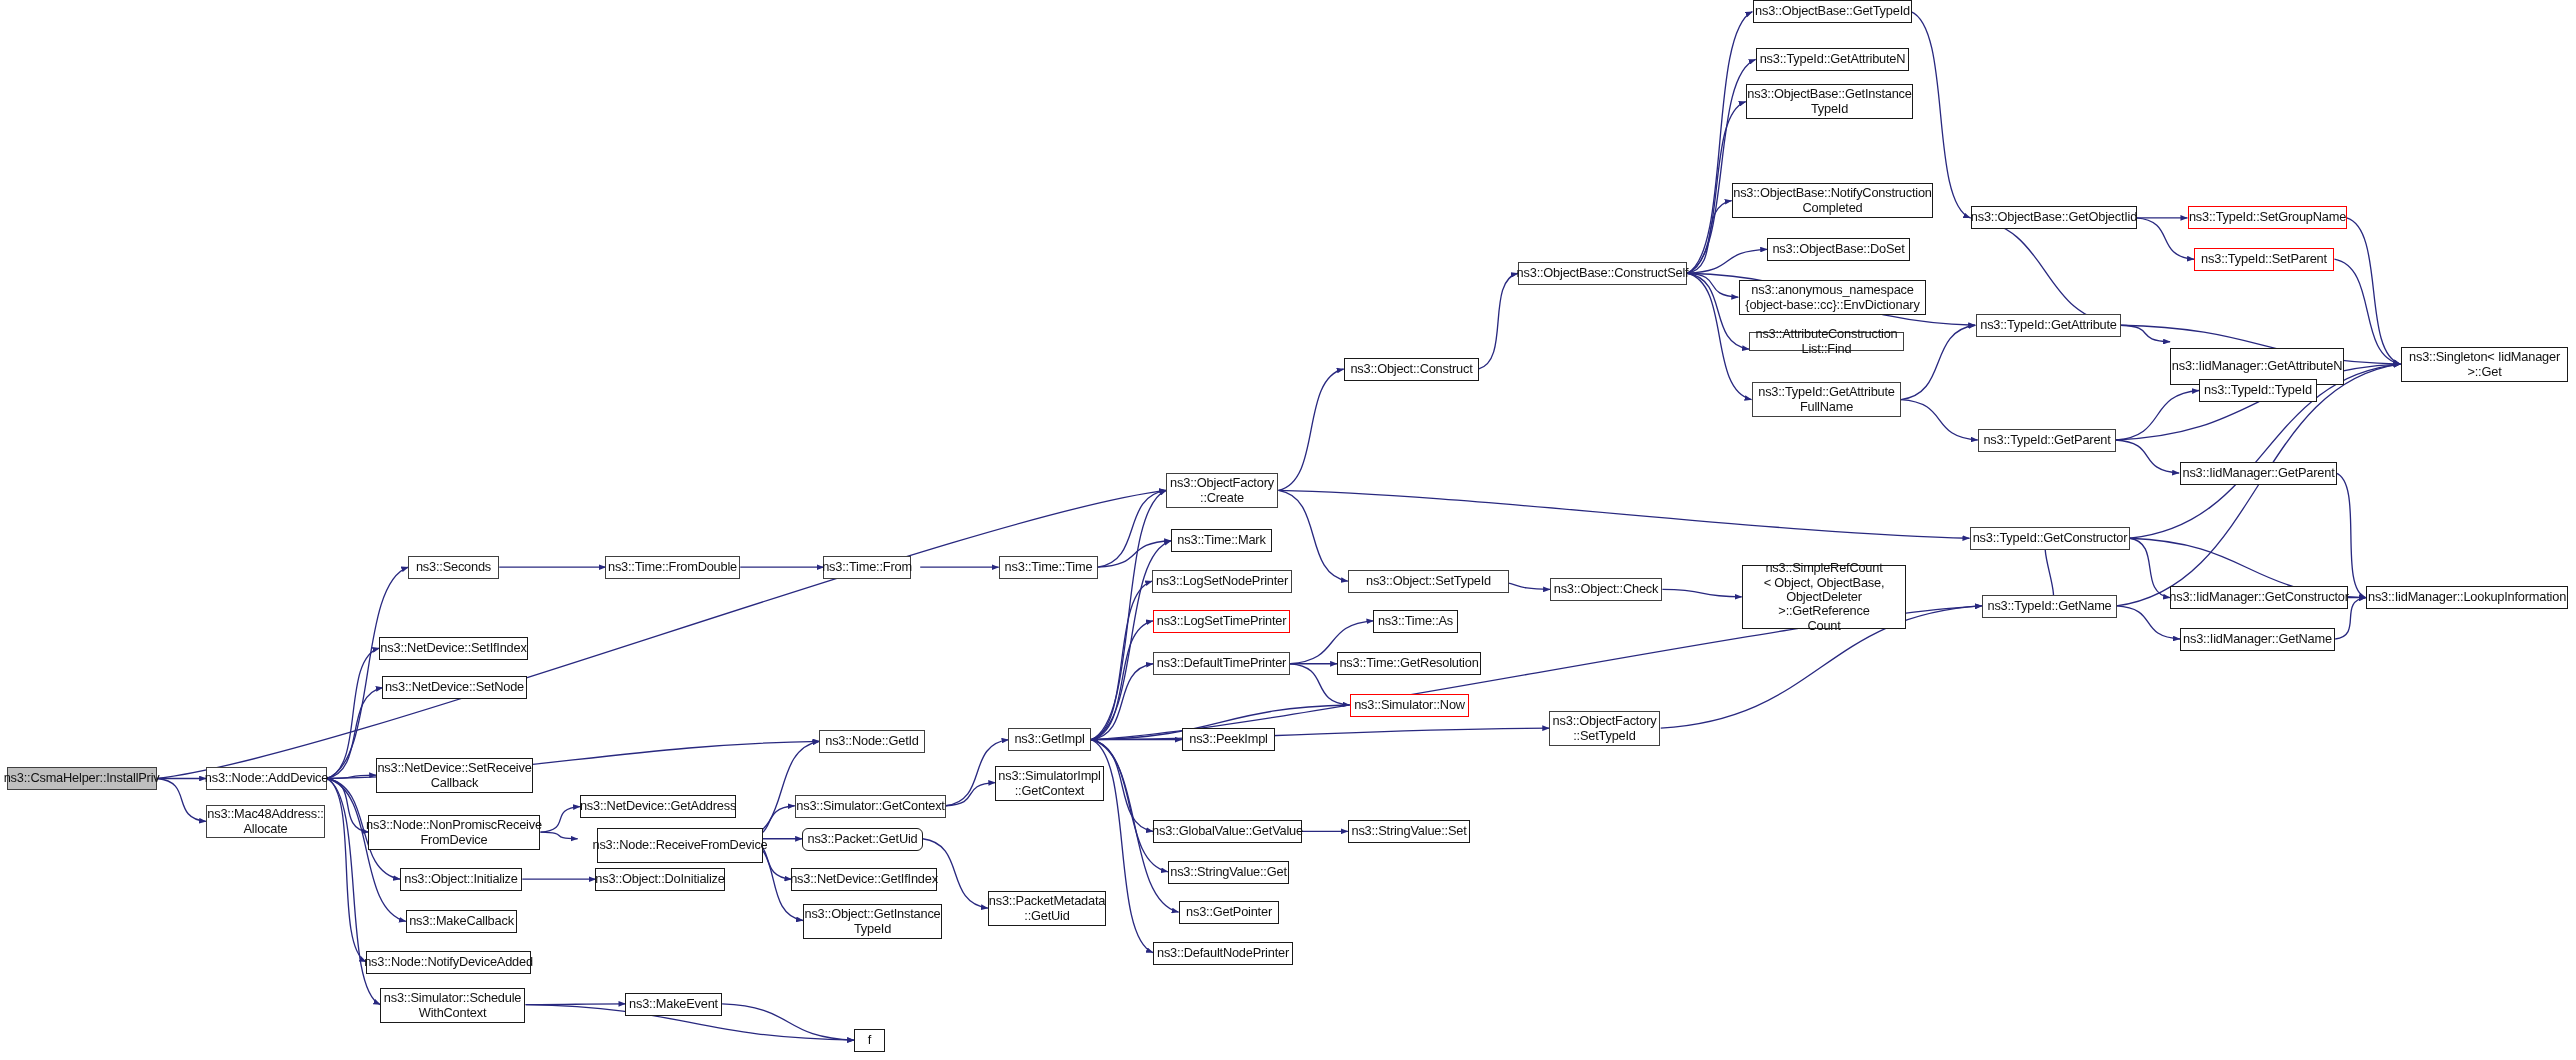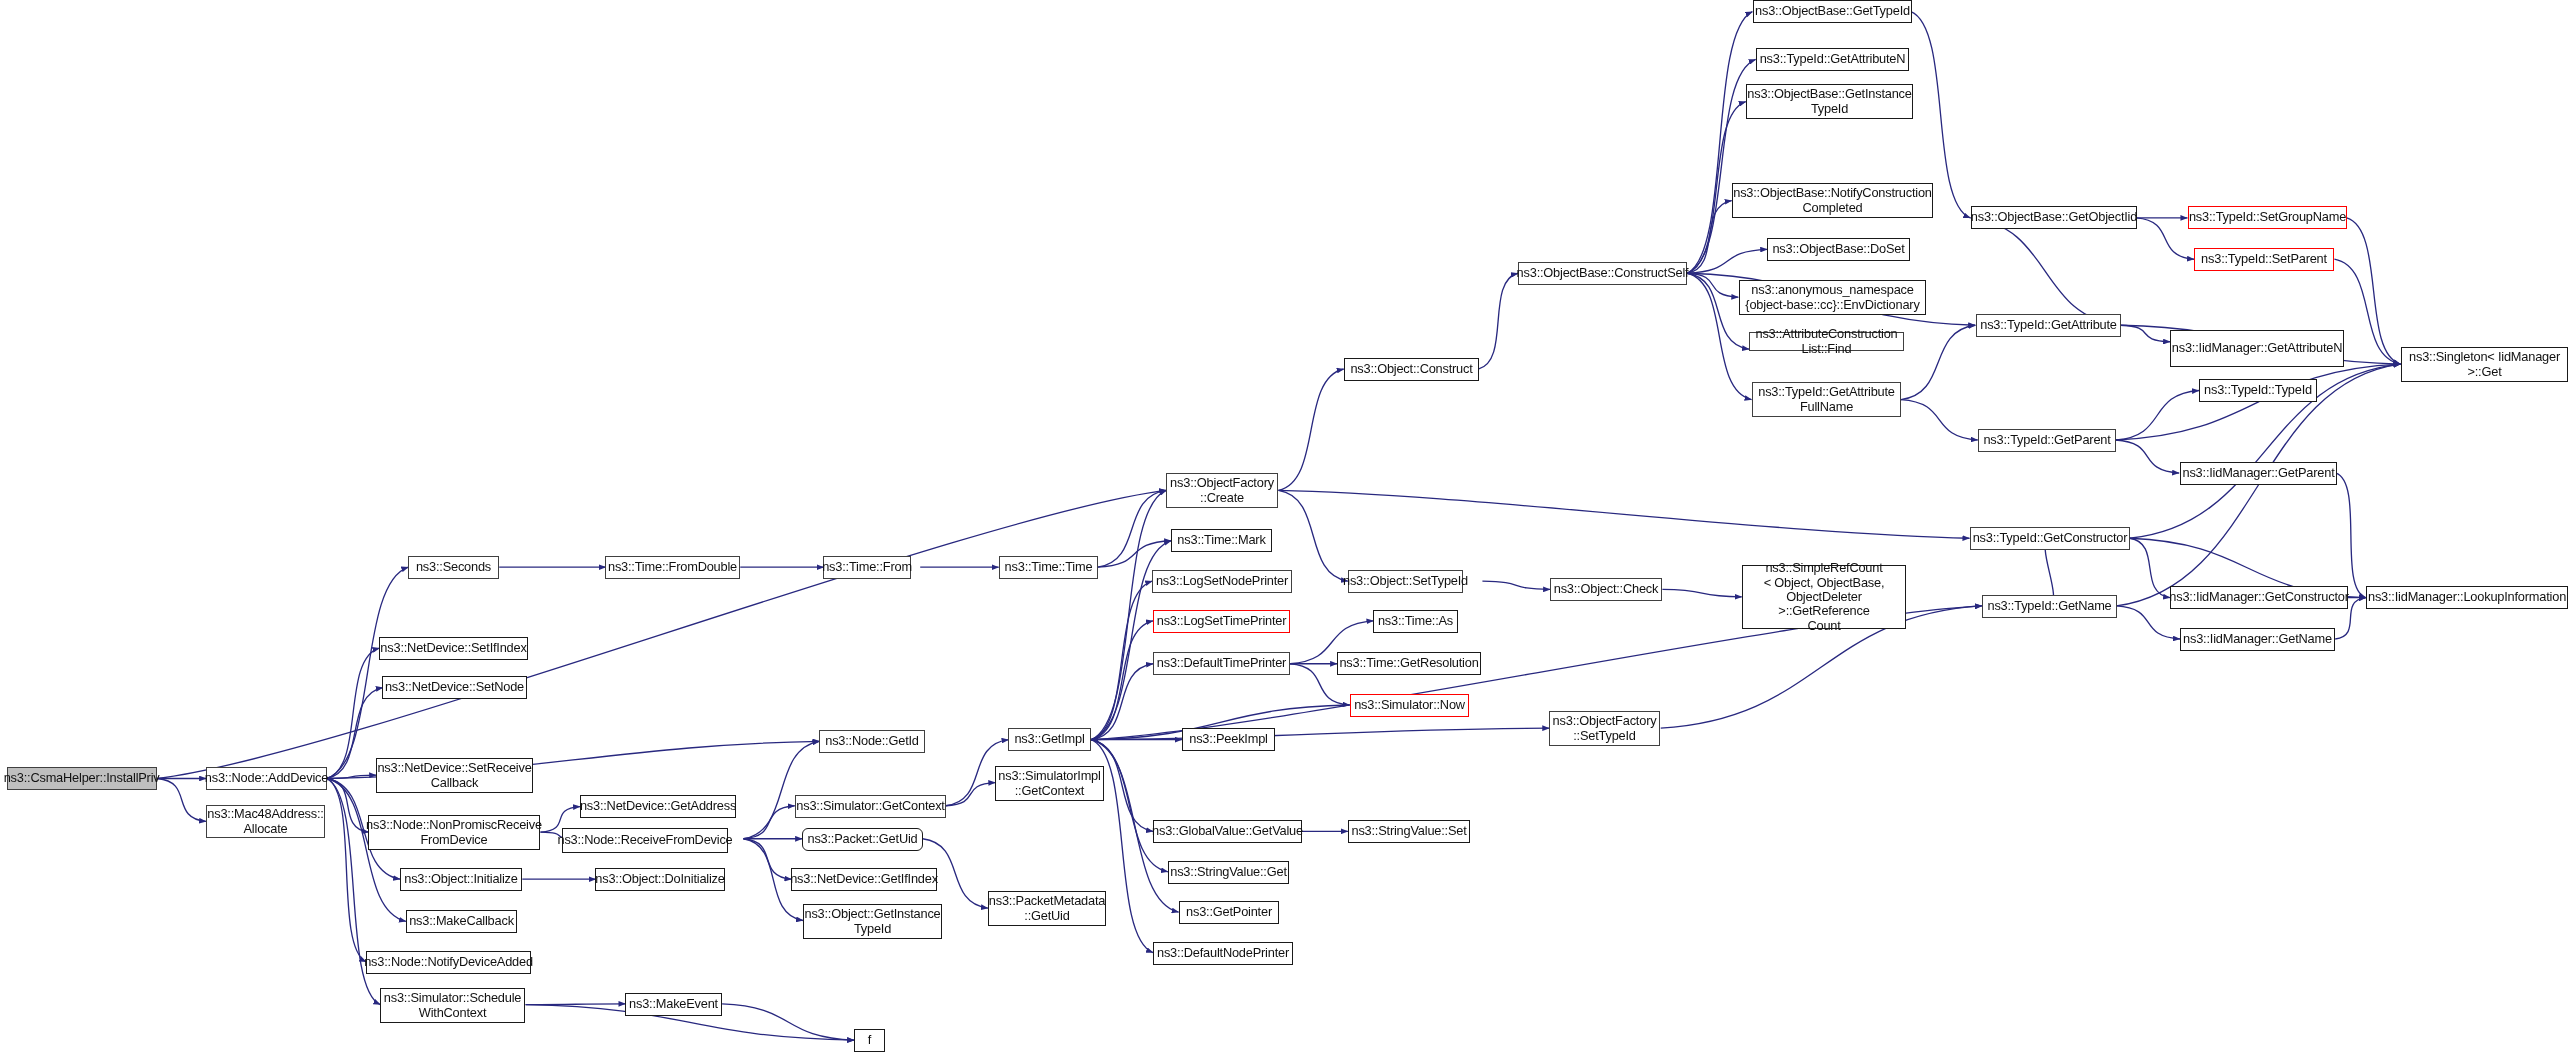--- a/index.html
+++ b/index.html
@@ -147,21 +147,21 @@
 Callback</div>
       <div class="node thin" style="left: 368px; top: 815px; width: 172px; height: 35px;">ns3::Node::NonPromiscReceive
 FromDevice</div>
       <div class="node thin" style="left: 400px; top: 868px; width: 122px; height: 23px;">ns3::Object::Initialize</div>
       <div class="node thin" style="left: 406px; top: 910px; width: 111px; height: 23px;">ns3::MakeCallback</div>
       <div class="node thin" style="left: 366px; top: 951px; width: 165px; height: 23px;">ns3::Node::NotifyDeviceAdded</div>
       <div class="node thin" style="left: 380px; top: 988px; width: 145px; height: 35px;">ns3::Simulator::Schedule
 WithContext</div>
       <div class="node" style="left: 605px; top: 556px; width: 135px; height: 23px;">ns3::Time::FromDouble</div>
       <div class="node thin" style="left: 580px; top: 795px; width: 156px; height: 23px;">ns3::NetDevice::GetAddress</div>
-      <div class="node thin" style="left: 562px; top: 828px; width: 166px; height: 25px;">ns3::Node::ReceiveFromDevice</div>
+      <div class="node thin" style="left: 597px; top: 828px; width: 166px; height: 35px;">ns3::Node::ReceiveFromDevice</div>
       <div class="node thin" style="left: 595px; top: 868px; width: 130px; height: 23px;">ns3::Object::DoInitialize</div>
       <div class="node thin" style="left: 625px; top: 993px; width: 97px; height: 23px;">ns3::MakeEvent</div>
       <div class="node" style="left: 823px; top: 556px; width: 88px; height: 23px;">ns3::Time::From</div>
       <div class="node" style="left: 819px; top: 730px; width: 106px; height: 23px;">ns3::Node::GetId</div>
       <div class="node" style="left: 795px; top: 795px; width: 151px; height: 23px;">ns3::Simulator::GetContext</div>
       <div class="node thin" style="left: 802px; top: 828px; width: 121px; height: 23px; border-radius: 6px;">ns3::Packet::GetUid</div>
       <div class="node thin" style="left: 791px; top: 868px; width: 146px; height: 23px;">ns3::NetDevice::GetIfIndex</div>
       <div class="node thin" style="left: 803px; top: 904px; width: 139px; height: 35px;">ns3::Object::GetInstance
 TypeId</div>
       <div class="node" style="left: 999px; top: 556px; width: 99px; height: 23px;">ns3::Time::Time</div>
@@ -176,21 +176,21 @@
       <div class="node thin" style="left: 1171px; top: 529px; width: 101px; height: 23px;">ns3::Time::Mark</div>
       <div class="node" style="left: 1152px; top: 570px; width: 140px; height: 23px;">ns3::LogSetNodePrinter</div>
       <div class="node red" style="left: 1153px; top: 610px; width: 137px; height: 23px;">ns3::LogSetTimePrinter</div>
       <div class="node" style="left: 1153px; top: 652px; width: 137px; height: 23px;">ns3::DefaultTimePrinter</div>
       <div class="node thin" style="left: 1182px; top: 728px; width: 93px; height: 23px;">ns3::PeekImpl</div>
       <div class="node thin" style="left: 1153px; top: 820px; width: 149px; height: 23px;">ns3::GlobalValue::GetValue</div>
       <div class="node thin" style="left: 1168px; top: 861px; width: 121px; height: 23px;">ns3::StringValue::Get</div>
       <div class="node thin" style="left: 1179px; top: 901px; width: 100px; height: 23px;">ns3::GetPointer</div>
       <div class="node thin" style="left: 1153px; top: 942px; width: 140px; height: 23px;">ns3::DefaultNodePrinter</div>
       <div class="node thin" style="left: 1344px; top: 358px; width: 135px; height: 23px;">ns3::Object::Construct</div>
-      <div class="node" style="left: 1348px; top: 570px; width: 115px; height: 23px;">ns3::Object::SetTypeId</div>
+      <div class="node" style="left: 1348px; top: 570px; width: 161px; height: 23px;">ns3::Object::SetTypeId</div>
       <div class="node thin" style="left: 1373px; top: 610px; width: 85px; height: 23px;">ns3::Time::As</div>
       <div class="node thin" style="left: 1337px; top: 652px; width: 144px; height: 23px;">ns3::Time::GetResolution</div>
       <div class="node red" style="left: 1350px; top: 694px; width: 119px; height: 23px;">ns3::Simulator::Now</div>
       <div class="node thin" style="left: 1348px; top: 820px; width: 122px; height: 23px;">ns3::StringValue::Set</div>
       <div class="node" style="left: 1518px; top: 262px; width: 169px; height: 23px;">ns3::ObjectBase::ConstructSelf</div>
       <div class="node" style="left: 1549px; top: 711px; width: 111px; height: 35px;">ns3::ObjectFactory
 ::SetTypeId</div>
       <div class="node" style="left: 1550px; top: 578px; width: 112px; height: 23px;">ns3::Object::Check</div>
       <div class="node thin" style="left: 1753px; top: 0px; width: 159px; height: 23px;">ns3::ObjectBase::GetTypeId</div>
       <div class="node thin" style="left: 1756px; top: 48px; width: 153px; height: 23px;">ns3::TypeId::GetAttributeN</div>
@@ -207,21 +207,21 @@
 FullName</div>
       <div class="node thin" style="left: 1742px; top: 565px; width: 164px; height: 64px;">ns3::SimpleRefCount
 &lt; Object, ObjectBase,
 ObjectDeleter &gt;::GetReference
 Count</div>
       <div class="node thin" style="left: 1971px; top: 206px; width: 166px; height: 23px;">ns3::ObjectBase::GetObjectIid</div>
       <div class="node" style="left: 1976px; top: 314px; width: 145px; height: 23px;">ns3::TypeId::GetAttribute</div>
       <div class="node" style="left: 1978px; top: 429px; width: 138px; height: 23px;">ns3::TypeId::GetParent</div>
       <div class="node" style="left: 1970px; top: 527px; width: 160px; height: 23px;">ns3::TypeId::GetConstructor</div>
       <div class="node" style="left: 1982px; top: 595px; width: 135px; height: 23px;">ns3::TypeId::GetName</div>
-      <div class="node thin" style="left: 2170px; top: 330px; width: 174px; height: 37px;">ns3::IidManager::GetAttributeN</div>
+      <div class="node thin" style="left: 2170px; top: 348px; width: 174px; height: 37px;">ns3::IidManager::GetAttributeN</div>
       <div class="node thin" style="left: 2199px; top: 379px; width: 118px; height: 23px;">ns3::TypeId::TypeId</div>
       <div class="node thin" style="left: 2180px; top: 462px; width: 157px; height: 23px;">ns3::IidManager::GetParent</div>
       <div class="node thin" style="left: 2170px; top: 586px; width: 178px; height: 23px;">ns3::IidManager::GetConstructor</div>
       <div class="node thin" style="left: 2180px; top: 628px; width: 155px; height: 23px;">ns3::IidManager::GetName</div>
       <div class="node thin" style="left: 2401px; top: 347px; width: 167px; height: 35px;">ns3::Singleton&lt; IidManager
 &gt;::Get</div>
       <div class="node thin" style="left: 2366px; top: 586px; width: 202px; height: 23px;">ns3::IidManager::LookupInformation</div>
       <div class="node red" style="left: 2188px; top: 206px; width: 159px; height: 23px;">ns3::TypeId::SetGroupName</div>
       <div class="node red" style="left: 2194px; top: 248px; width: 140px; height: 23px;">ns3::TypeId::SetParent</div>
     </div>

